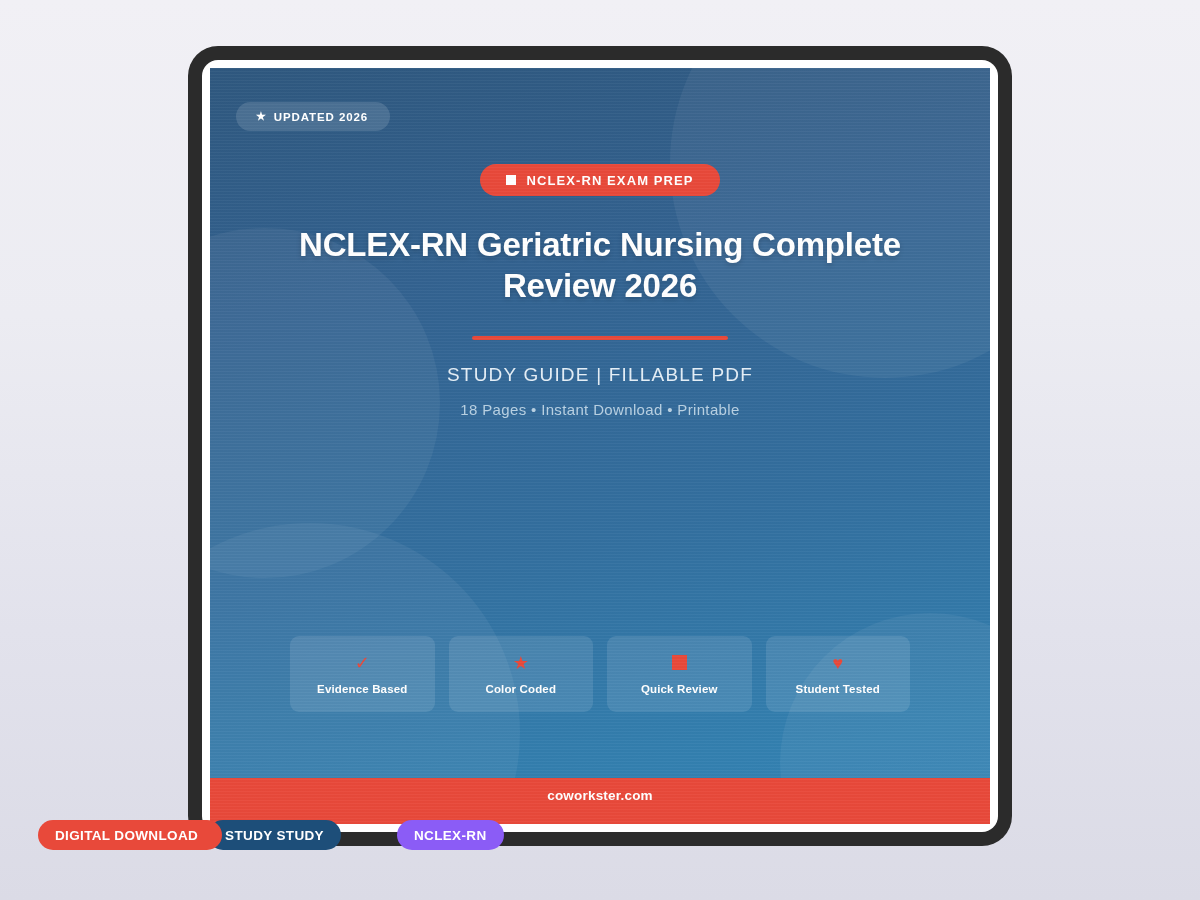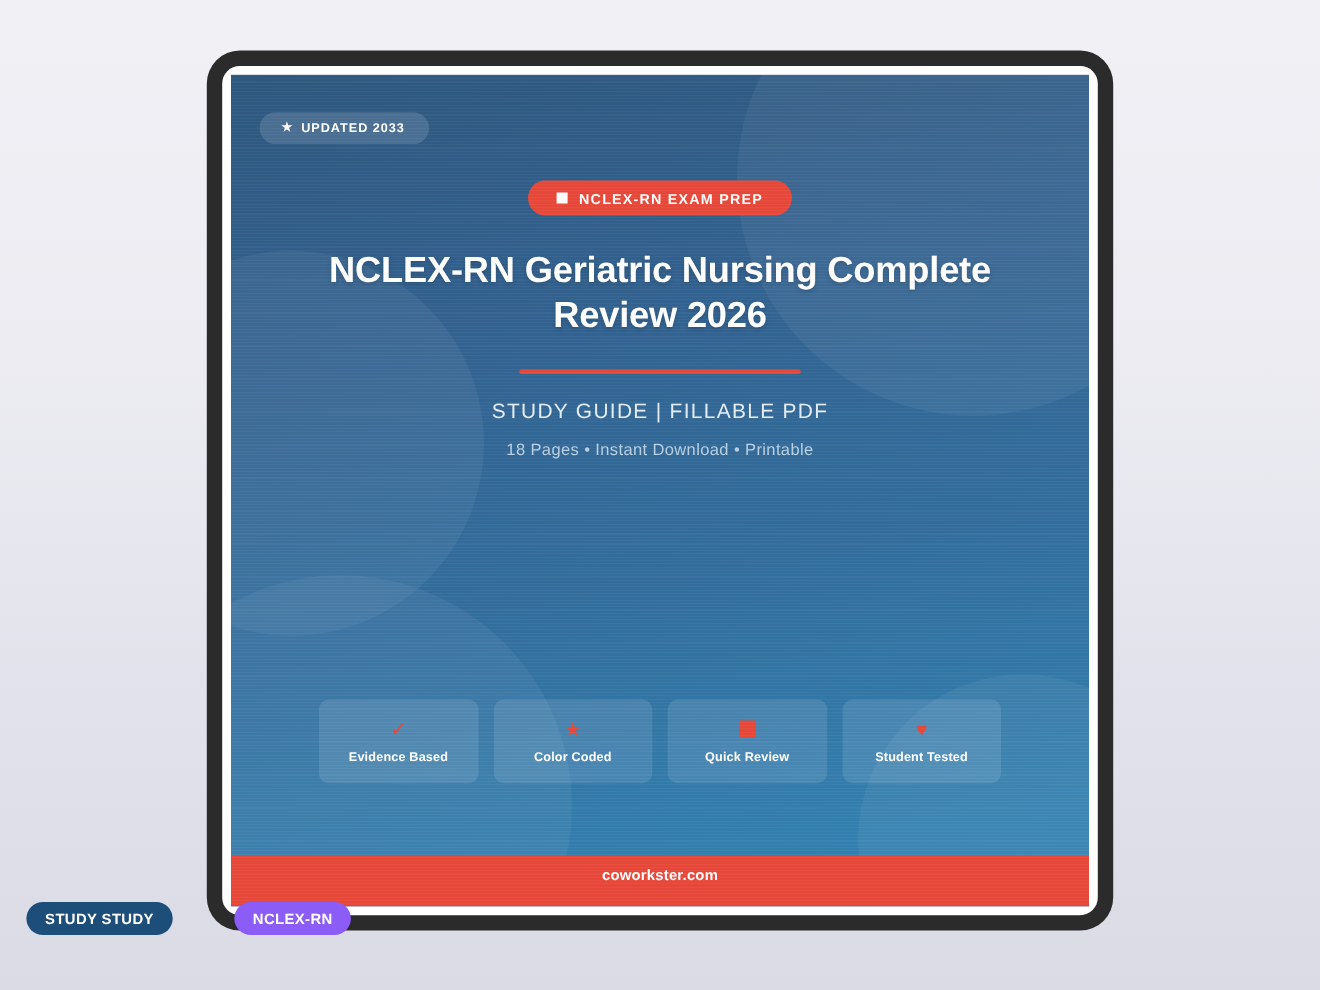--- a/index.html
+++ b/index.html
@@ -252,21 +252,21 @@
 
       <div id="poster">
 
         <div class="deco-circle" id="deco-top-right"></div>
         <div class="deco-circle" id="deco-mid-left"></div>
         <div class="deco-circle" id="deco-bottom-left"></div>
         <div class="deco-circle" id="deco-bottom-right"></div>
 
         <div id="updated-badge">
           <span class="star-glyph">★</span>
-          <span>UPDATED 2033</span>
+          <span>UPDATED 2026</span>
         </div>
 
         <div id="poster-content">
 
           <div id="hero">
 
             <div id="category-pill">
               <span class="square-glyph"></span>
               <span>NCLEX-RN EXAM PREP</span>
             </div>
@@ -308,17 +308,18 @@
           </div>
         </div>
 
         <div id="poster-texture"></div>
       </div>
 
     </div>
   </div>
 
   <div id="tag-strip">
+    <span class="tag-pill" id="tag-digital-download">DIGITAL DOWNLOAD</span>
     <span class="tag-pill" id="tag-study-guide">STUDY STUDY</span>
     <span class="tag-pill" id="tag-nclex-rn">NCLEX-RN</span>
   </div>
 
 </div>
 
 </body></html>

